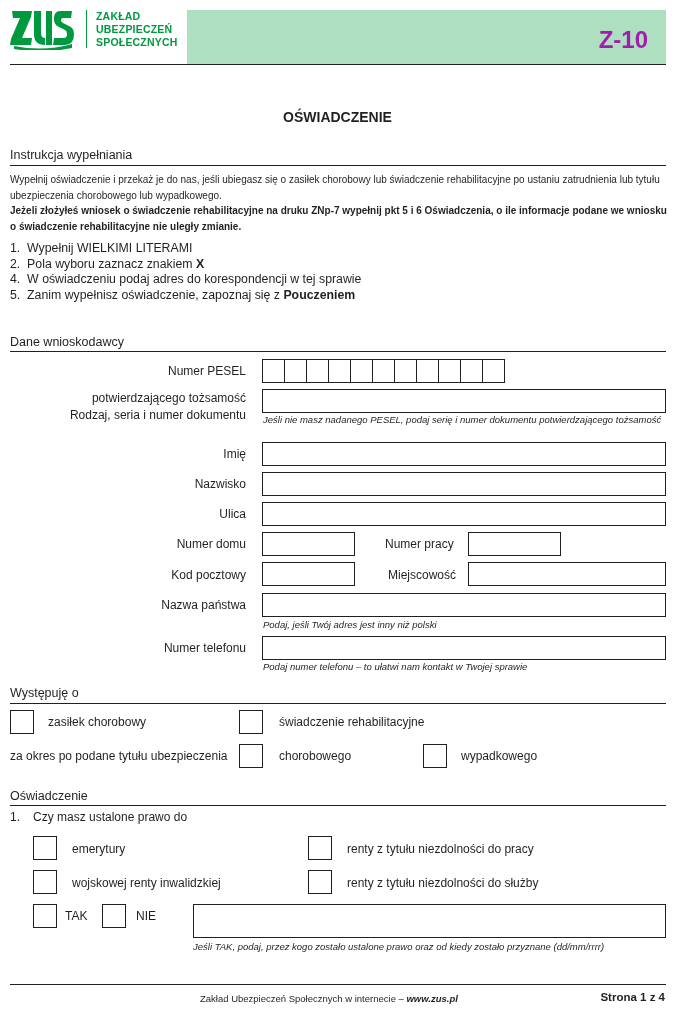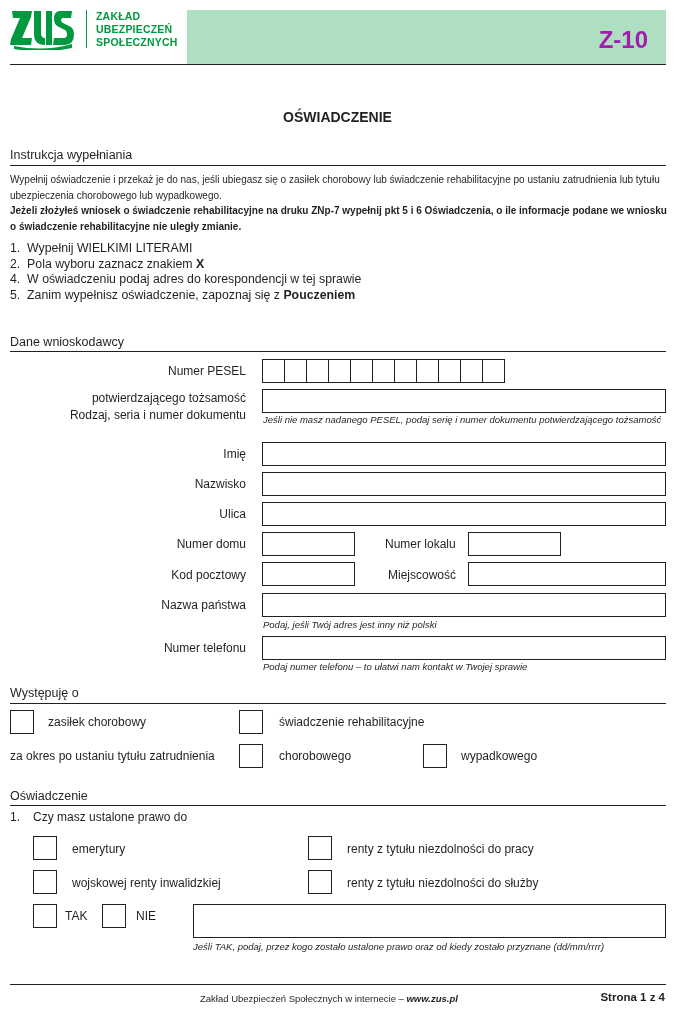--- a/index.html
+++ b/index.html
@@ -102,21 +102,21 @@
 <div class="abs box" style="left:262px; top:442px; width:404px; height:24px;"></div>
 
 <div class="abs lbl" style="top:477px;">Nazwisko</div>
 <div class="abs box" style="left:262px; top:472px; width:404px; height:24px;"></div>
 
 <div class="abs lbl" style="top:507px;">Ulica</div>
 <div class="abs box" style="left:262px; top:502px; width:404px; height:24px;"></div>
 
 <div class="abs lbl" style="top:537px;">Numer domu</div>
 <div class="abs box" style="left:262px; top:532px; width:93px; height:24px;"></div>
-<div class="abs opt" style="left:385px; top:537px;">Numer lokalu</div>
+<div class="abs opt" style="left:385px; top:537px;">Numer pracy</div>
 <div class="abs box" style="left:468px; top:532px; width:93px; height:24px;"></div>
 
 <div class="abs lbl" style="top:568px;">Kod pocztowy</div>
 <div class="abs box" style="left:262px; top:562px; width:93px; height:24px;"></div>
 <div class="abs opt" style="left:388px; top:568px;">Miejscowość</div>
 <div class="abs box" style="left:468px; top:562px; width:198px; height:24px;"></div>
 
 <div class="abs lbl" style="top:598px;">Nazwa państwa</div>
 <div class="abs box" style="left:262px; top:593px; width:404px; height:24px;"></div>
 <div class="abs hint" style="left:263px; top:619px;">Podaj, jeśli Twój adres jest inny niż polski</div>
@@ -126,21 +126,21 @@
 <div class="abs hint" style="left:263px; top:661px;">Podaj numer telefonu – to ułatwi nam kontakt w Twojej sprawie</div>
 
 <div class="abs sec-title" style="top:686px;">Występuję o</div>
 <div class="abs sec-rule" style="top:703px;"></div>
 
 <div class="abs chk" style="left:10px; top:710px;"></div>
 <div class="abs opt" style="left:48px; top:715px;">zasiłek chorobowy</div>
 <div class="abs chk" style="left:239px; top:710px;"></div>
 <div class="abs opt" style="left:279px; top:715px;">świadczenie rehabilitacyjne</div>
 
-<div class="abs opt" style="left:10px; top:749px;">za okres po ustaniu tytułu zatrudnienia</div>
+<div class="abs opt" style="left:10px; top:749px;">za okres po podane tytułu ubezpieczenia</div>
 <div class="abs chk" style="left:239px; top:744px;"></div>
 <div class="abs opt" style="left:279px; top:749px;">chorobowego</div>
 <div class="abs chk" style="left:423px; top:744px;"></div>
 <div class="abs opt" style="left:461px; top:749px;">wypadkowego</div>
 
 <div class="abs sec-title" style="top:789px;">Oświadczenie</div>
 <div class="abs sec-rule" style="top:805px;"></div>
 <div class="abs opt" style="left:10px; top:810px;">1.</div>
 <div class="abs opt" style="left:33px; top:810px;">Czy masz ustalone prawo do</div>
 

